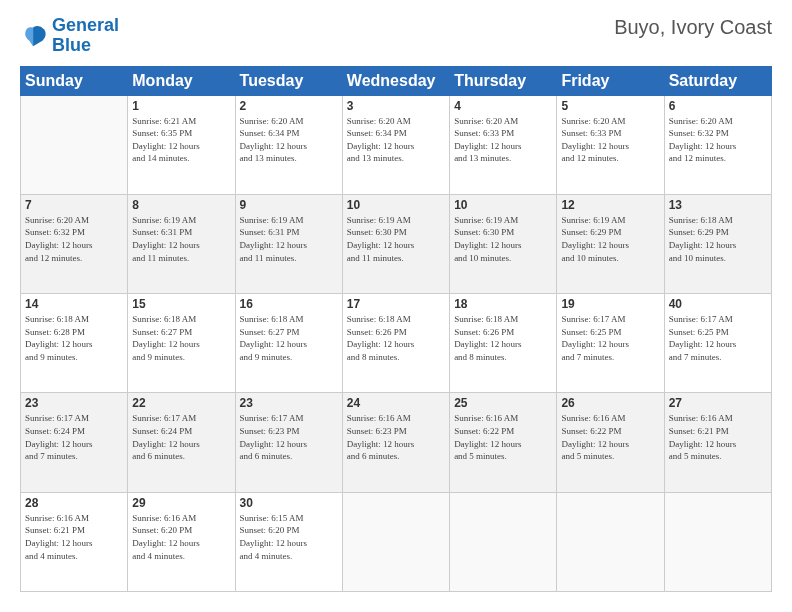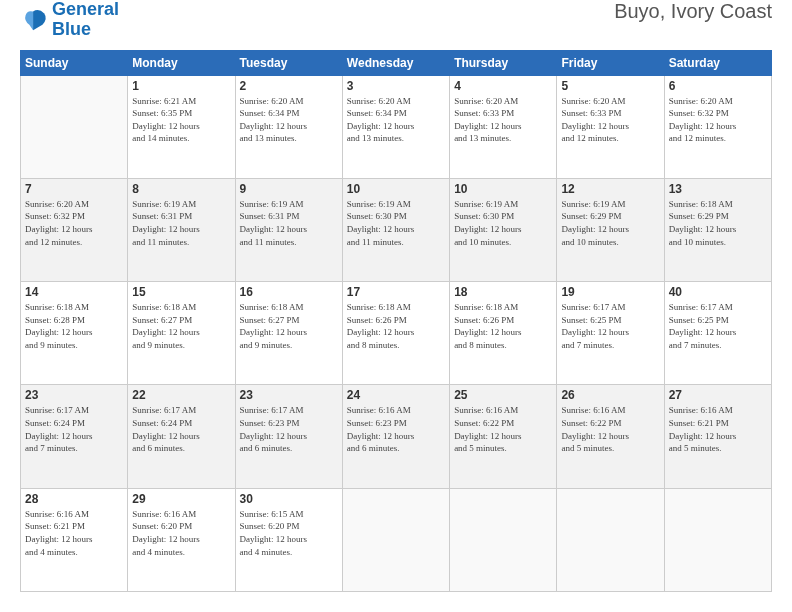--- a/index.html
+++ b/index.html
@@ -6,21 +6,21 @@
     body {
       font-family: Arial, sans-serif;
       background: #fff;
       width: 792px;
       height: 612px;
       overflow: hidden;
     }
     .page {
       width: 792px;
       height: 604px;
-      padding: 0 20px 12px 20px;
+      padding: 16px 20px 12px 20px;
       display: flex;
       flex-direction: column;
     }
     .header {
       display: flex;
       justify-content: space-between;
       align-items: flex-start;
       margin-bottom: 10px;
     }
     .logo {
@@ -55,21 +55,21 @@
       color: #555;
     }
     .calendar {
       width: 100%;
       border-collapse: collapse;
       flex: 1;
     }
     .calendar thead tr th {
       background-color: #2b6cb8;
       color: #fff;
-      font-size: 12px;
+      font-size: 16px;
       font-weight: bold;
       padding: 5px 4px;
       text-align: left;
       border: 1px solid #2b6cb8;
     }
     .calendar tbody tr td {
       border: 1px solid #ccc;
       vertical-align: top;
       padding: 3px 4px;
       font-size: 9.5px;

